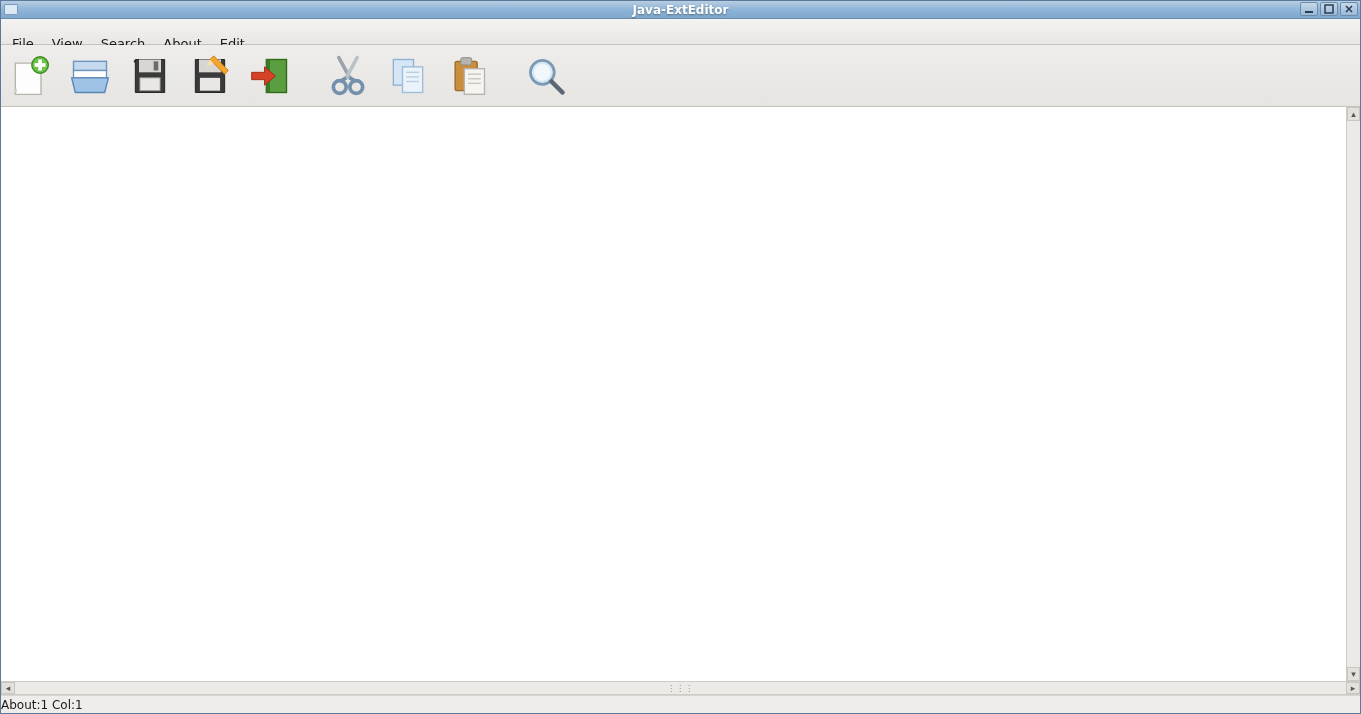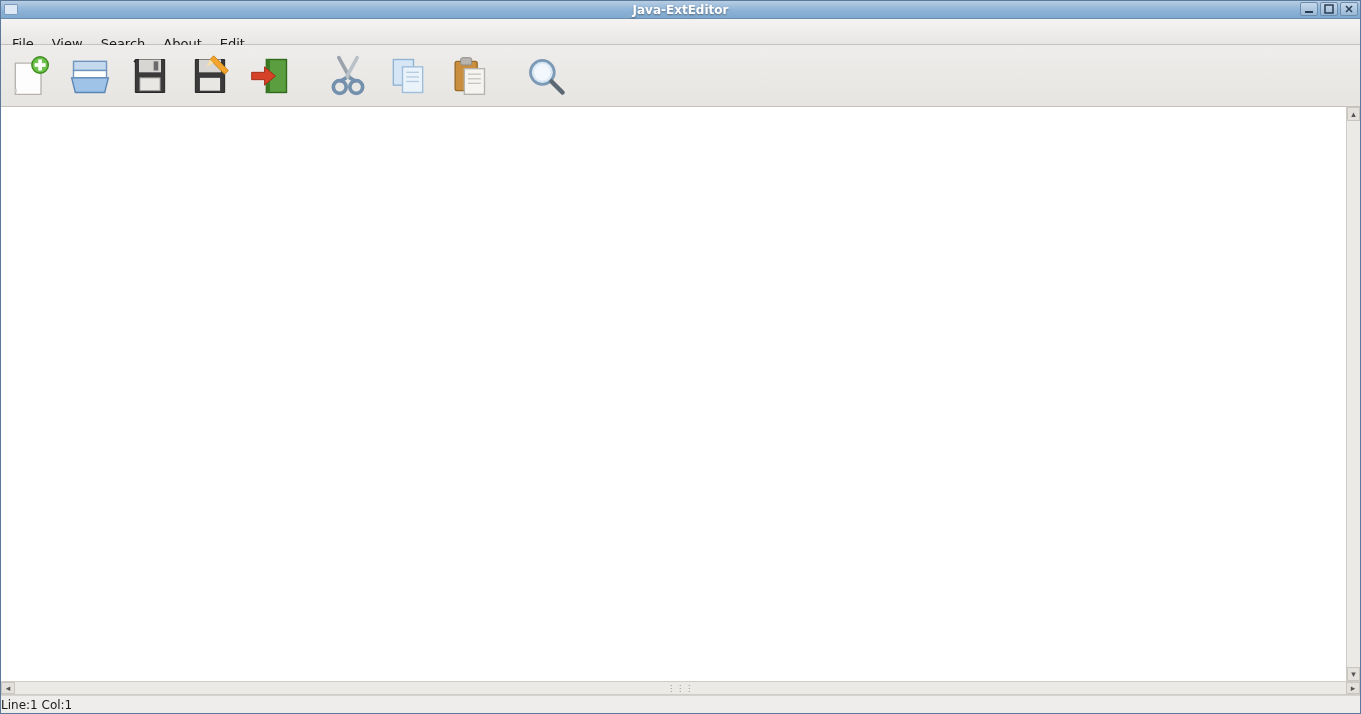--- a/index.html
+++ b/index.html
@@ -192,16 +192,16 @@
 
   <div class="hscroll">
     <div class="scroll-arrow-h">◂</div>
     <div class="track">
         <span class="grip">⋮⋮⋮</span>
       </div>
     <div class="scroll-arrow-h">▸</div>
   </div>
 
   <div class="statusbar">
-    <span>Line:1 Col:1</span>
+    <span>About:1 Col:1</span>
   </div>
 
 </div>
 
 </body></html>

